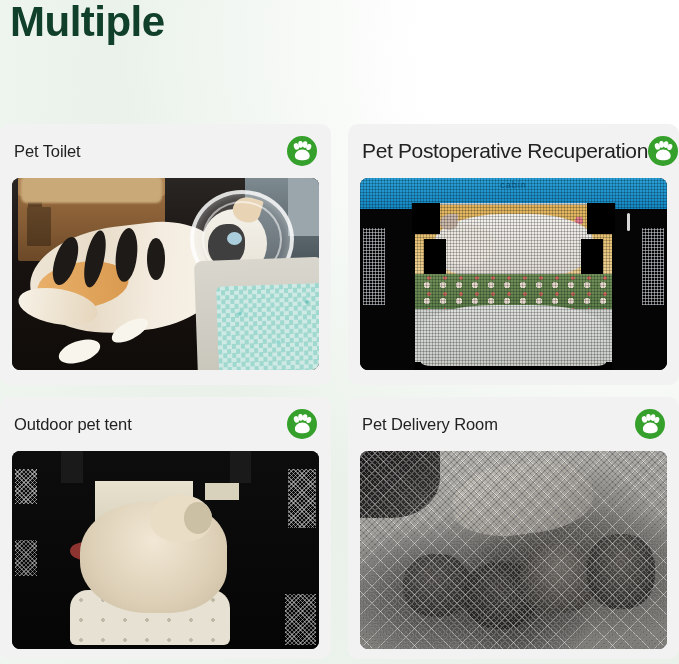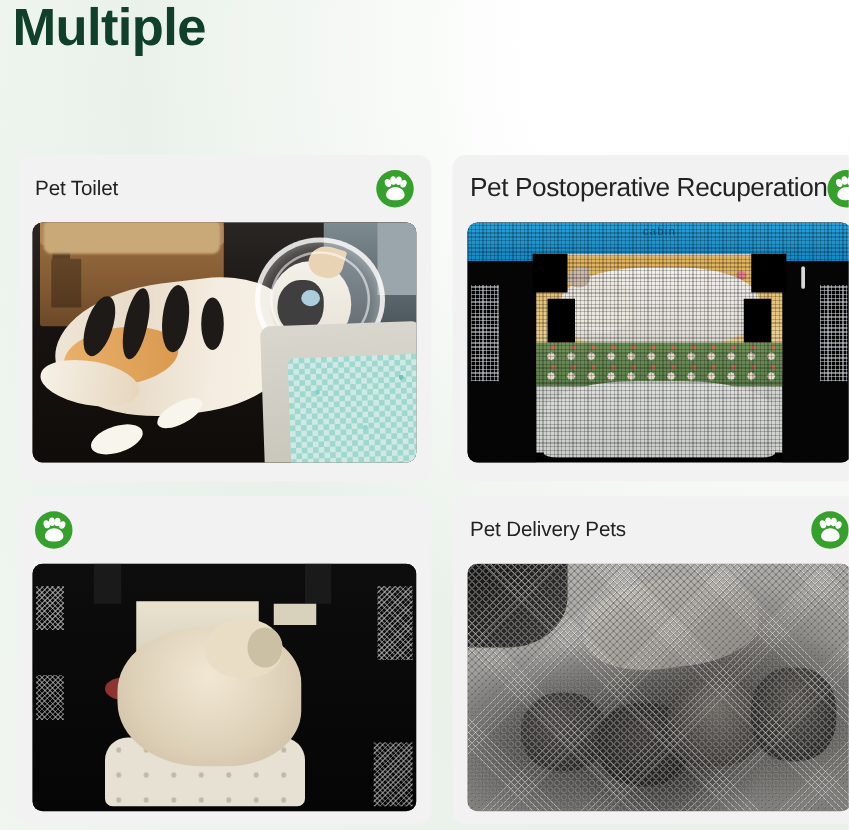--- a/index.html
+++ b/index.html
@@ -34,21 +34,21 @@
 
   .grid {
     position:absolute;
     left:0; top:124px;
     width:679px;
     display:grid;
     grid-template-columns:331px 331px;
     grid-template-rows:261px 262px;
     column-gap:17px;
     row-gap:12px;
-    padding:0 0 0 14px;
+    padding:0 0 0 0;
   }
   .card {
     background:#f2f2f2;
     border-radius:10px;
     position:relative;
     overflow:hidden;
   }
   .card-head {
     height:54px;
     display:flex;
@@ -373,20 +373,21 @@
         <div class="pillarL"></div>
         <div class="pillarR"></div>
         <div class="pillarL2"></div>
         <div class="pillarR2"></div>
         <div class="zip"></div>
       </div>
     </div>
 
     <div class="card row2">
       <div class="card-head">
+        <div class="card-title">Outdoor pet tent</div>
         <span class="paw">
           <svg viewBox="0 0 30 30" width="30" height="30" aria-hidden="true">
             <ellipse cx="9.4" cy="10.4" rx="2.5" ry="3.3" fill="#ffffff" transform="rotate(-18 9.4 10.4)"></ellipse>
             <ellipse cx="13.6" cy="8.4" rx="2.4" ry="3.4" fill="#ffffff" transform="rotate(-6 13.6 8.4)"></ellipse>
             <ellipse cx="18.0" cy="8.6" rx="2.4" ry="3.4" fill="#ffffff" transform="rotate(6 18 8.6)"></ellipse>
             <ellipse cx="21.8" cy="11.0" rx="2.4" ry="3.1" fill="#ffffff" transform="rotate(20 21.8 11)"></ellipse>
             <path d="M15.3 13.6c4.3 0 7.4 3.1 7.4 6.3 0 2.9-3.3 4.3-7.4 4.3s-7.4-1.4-7.4-4.3c0-3.2 3.1-6.3 7.4-6.3z" fill="#ffffff"></path>
           </svg>
         </span>
       </div>
@@ -405,21 +406,21 @@
           </div>
         <div class="redtoy"></div>
         <div class="dog"></div>
         <div class="doghead"></div>
         <div class="dogear"></div>
       </div>
     </div>
 
     <div class="card row2">
       <div class="card-head">
-        <div class="card-title">Pet Delivery Pets</div>
+        <div class="card-title">Pet Delivery Room</div>
         <span class="paw">
           <svg viewBox="0 0 30 30" width="30" height="30" aria-hidden="true">
             <ellipse cx="9.4" cy="10.4" rx="2.5" ry="3.3" fill="#ffffff" transform="rotate(-18 9.4 10.4)"></ellipse>
             <ellipse cx="13.6" cy="8.4" rx="2.4" ry="3.4" fill="#ffffff" transform="rotate(-6 13.6 8.4)"></ellipse>
             <ellipse cx="18.0" cy="8.6" rx="2.4" ry="3.4" fill="#ffffff" transform="rotate(6 18 8.6)"></ellipse>
             <ellipse cx="21.8" cy="11.0" rx="2.4" ry="3.1" fill="#ffffff" transform="rotate(20 21.8 11)"></ellipse>
             <path d="M15.3 13.6c4.3 0 7.4 3.1 7.4 6.3 0 2.9-3.3 4.3-7.4 4.3s-7.4-1.4-7.4-4.3c0-3.2 3.1-6.3 7.4-6.3z" fill="#ffffff"></path>
           </svg>
         </span>
       </div>

